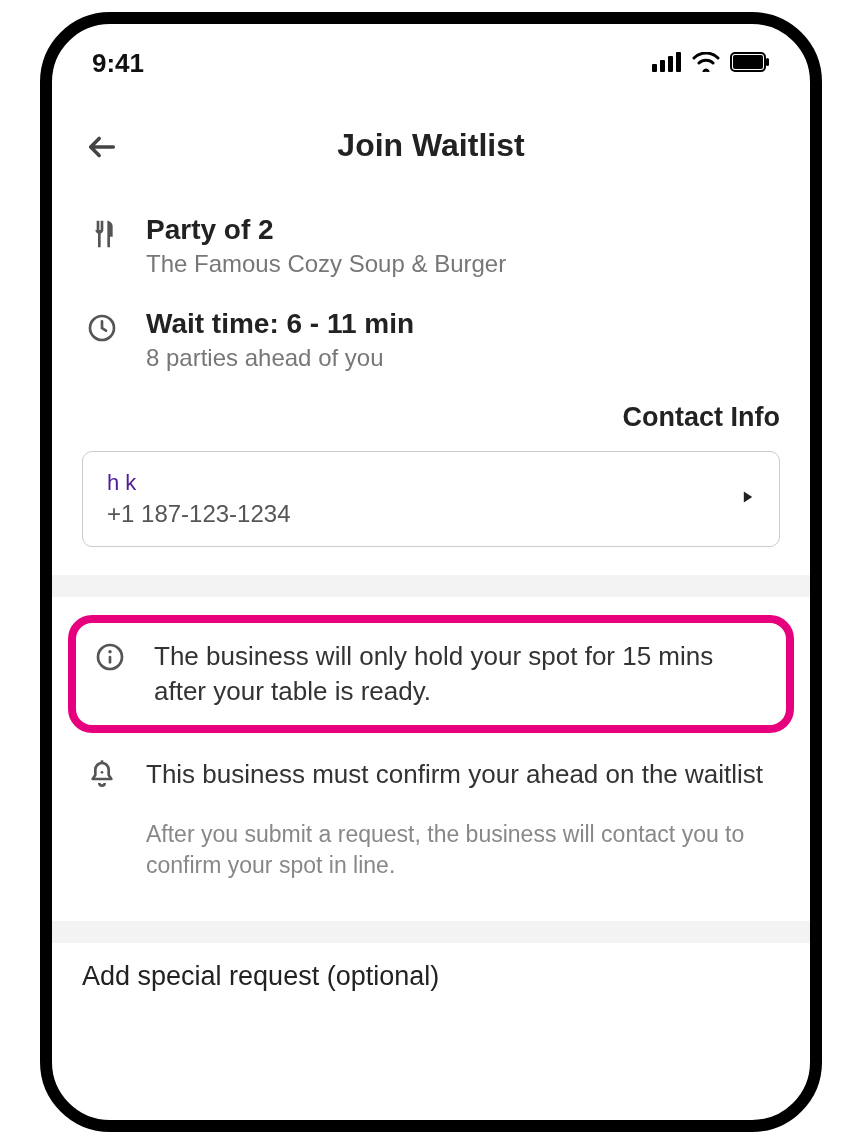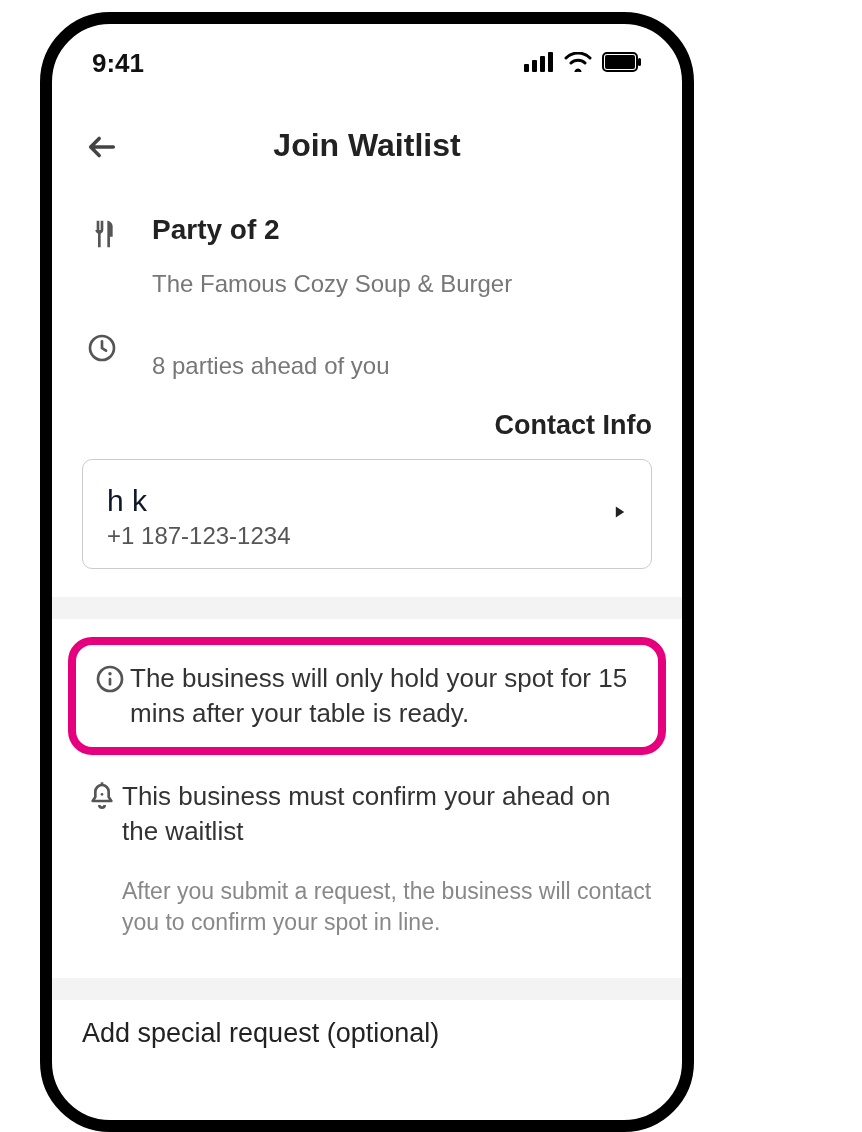--- a/index.html
+++ b/index.html
@@ -1,21 +1,21 @@
 <!DOCTYPE html>
 <html><head>
 <meta charset="utf-8">
 <style>
   * { box-sizing: border-box; margin: 0; padding: 0; }
   html, body { width: 862px; height: 1132px; background: #fff; font-family: -apple-system, Helvetica, Arial, sans-serif; }
   .device-frame {
     position: absolute;
     left: 40px;
     top: 12px;
-    width: 654px;
+    width: 782px;
     height: 1120px;
     border: 12px solid #000;
     border-radius: 70px;
     background: #fff;
     overflow: hidden;
   }
   .status-bar {
     display: flex;
     justify-content: space-between;
     align-items: center;
@@ -32,45 +32,45 @@
   .back-btn {
     position: absolute;
     left: 0;
     top: 40px;
     width: 40px; height: 40px;
     display: flex; align-items: center; justify-content: center;
     color: #444;
     cursor: pointer;
   }
   .page-title { font-size: 32px; font-weight: 700; color: #222; }
-  .info-row { display: flex; gap: 30px; margin-bottom: 30px; }
+  .info-row { display: flex; gap: 24px; margin-bottom: 30px; }
   .info-icon { width: 40px; flex: 0 0 40px; display: flex; justify-content: center; padding-top: 4px; color: #555; }
   .info-text .primary { font-size: 28px; font-weight: 700; color: #222; }
-  .info-text .secondary { font-size: 24px; color: #777; margin-top: 24px; }
+  .info-text .secondary { font-size: 24px; color: #777; margin-top: 4px; }
   .section-title { font-size: 27px; font-weight: 700; color: #222; margin: 20px 0 18px 0; text-align: right; }
   .contact-card {
     border: 1px solid #ccc;
     border-radius: 10px;
     padding: 18px 24px;
     display: flex;
     justify-content: space-between;
     align-items: center;
     cursor: pointer;
   }
-  .contact-card .name { font-size: 30px; color: #0f172a; margin-top: 6px; }
+  .contact-card .name { font-size: 22px; color: #4c1d95; }
   .contact-card .phone { font-size: 24px; color: #555; margin-top: 4px; }
   .caret { color: #222; }
   .divider-band { height: 22px; background: #f3f3f3; margin: 28px -30px 18px -30px; }
   .highlight-box {
     border: 8px solid #e6007e;
     border-radius: 24px;
     padding: 16px 14px;
     margin: 0 -14px 12px -14px;
   }
-  .notice-row { display: flex; }
+  .notice-row { display: flex; gap: 24px; }
   .notice-icon { width: 40px; flex: 0 0 40px; display: flex; justify-content: center; padding-top: 2px; color: #555; }
   .notice-text .msg { font-size: 26px; color: #333; line-height: 1.35; }
   .notice-text .sub { font-size: 23px; color: #888; margin-top: 27px; line-height: 1.35; }
   .notice-block { padding: 12px 0; }
   .bottom-section { font-size: 27px; font-weight: 400; color: #222; margin-top: 6px; }
 </style>
 </head>
 <body>
 
 <div class="device-frame">
@@ -125,20 +125,21 @@
     </div>
 
     <div class="info-row">
       <div class="info-icon">
         <svg width="32" height="32" viewBox="0 0 24 24">
             <circle cx="12" cy="12" r="9" stroke="#555" stroke-width="2" fill="none"></circle>
             <path d="M12 7v5l3 2" stroke="#555" stroke-width="2" fill="none" stroke-linecap="round"></path>
           </svg>
       </div>
       <div class="info-text">
+        <div class="primary">Wait time: 6 - 11 min</div>
         <div class="secondary">8 parties ahead of you</div>
       </div>
     </div>
 
     <div class="section-title">Contact Info</div>
 
     <div class="contact-card">
       <div>
         <div class="name">h k</div>
         <div class="phone">+1 187-123-1234</div>

